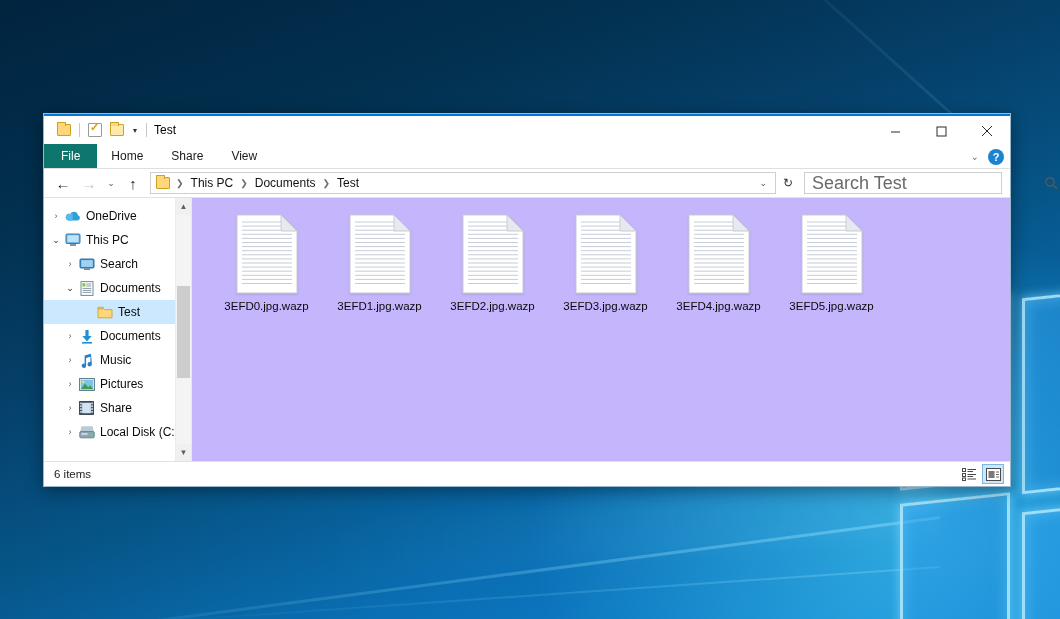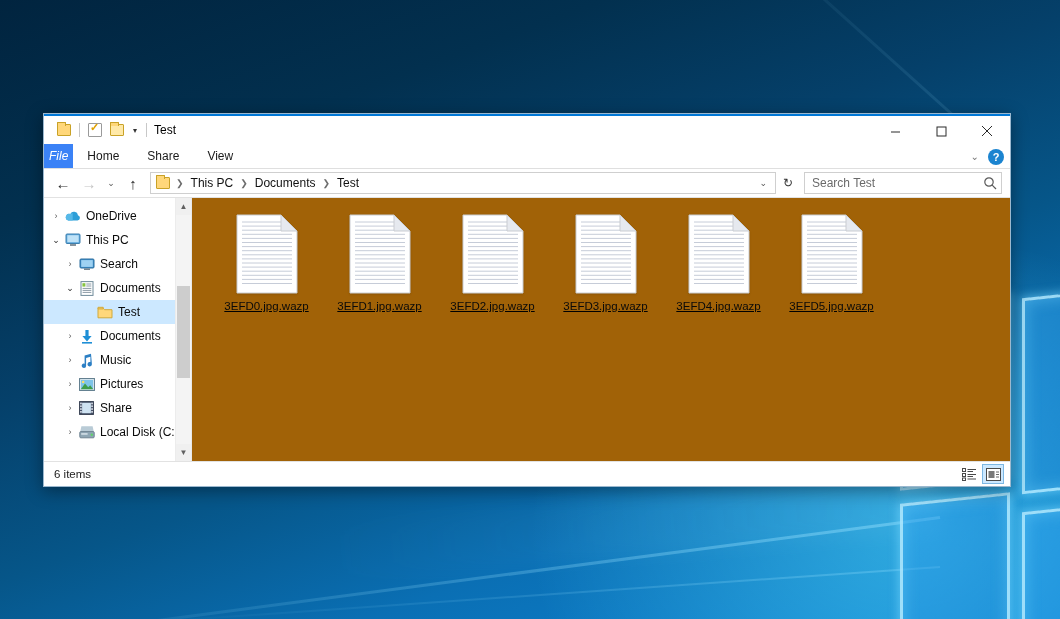--- a/index.html
+++ b/index.html
@@ -103,21 +103,21 @@
   #ribbon-tabs{
     height:25px; flex:0 0 25px;
     display:flex; align-items:stretch;
     background:#ffffff; position:relative;
     border-bottom:1px solid #dfdfdf;
   }
   .tab{
     display:flex; align-items:center; padding:0 14px;
     font-size:12px; color:#1a1a1a;
   }
-  .tab.file{ background:#3b82f6; color:#ffffff; padding:0 5px;font-style:italic; }
+  .tab.file{ background:#0f766e; color:#ffffff; padding:0 17px; }
   .ribbon-right{
     position:absolute; right:6px; top:0; height:25px;
     display:flex; align-items:center; gap:9px;
   }
   .chev-collapse{ font-size:10px; color:#777; }
   .help-btn{
     width:16px; height:16px; border-radius:50%;
     background:#1b84d0; color:#fff;
     font-size:11px; font-weight:bold;
     display:flex; align-items:center; justify-content:center;
@@ -153,21 +153,21 @@
     font-size:12px; color:#333; border:1px solid transparent;
   }
   #search-box{
     width:198px; height:22px; margin-left:6px;
     border:1px solid #cfcfcf; background:#fff;
     display:flex; align-items:center; padding:0 4px 0 7px;
   }
   #search-input{
     flex:1; border:none; outline:none;
     font-family:"Liberation Sans", sans-serif;
-    font-size:12px; color:#555; background:transparent;
+    font-size:18px; color:#555; background:transparent;
   }
   #search-input::placeholder{ color:#6a6a6a; }
   .mag{ width:14px; height:14px; }
 
   
   #win-body{ flex:1; display:flex; min-height:0; border-top:1px solid #e2e2e2; }
 
   
   #nav-pane{
     width:148px; flex:0 0 148px;
@@ -210,23 +210,22 @@
   }
   .sb-track{ flex:1; position:relative; background:#f4f4f4; }
   .sb-thumb{
     position:absolute; left:1px; right:1px;
     top:31%; height:40%;
     background:#cdcdcd;
   }
 
   
   #content-pane{
-    flex:1; background:#a16207; position:relative;
+    flex:1; background:#c4b5fd; position:relative;
     padding:14px 0 0 18px;
-    text-decoration:underline;
   }
   #file-grid{ display:flex; flex-wrap:wrap; align-content:flex-start; }
   .file-cell{
     width:113px; height:118px;
     display:flex; flex-direction:column; align-items:center;
     padding-top:2px;
   }
   .file-icon{
     width:62px; height:80px; position:relative;
     filter: drop-shadow(0 1px 1px rgba(0,0,0,.12));

